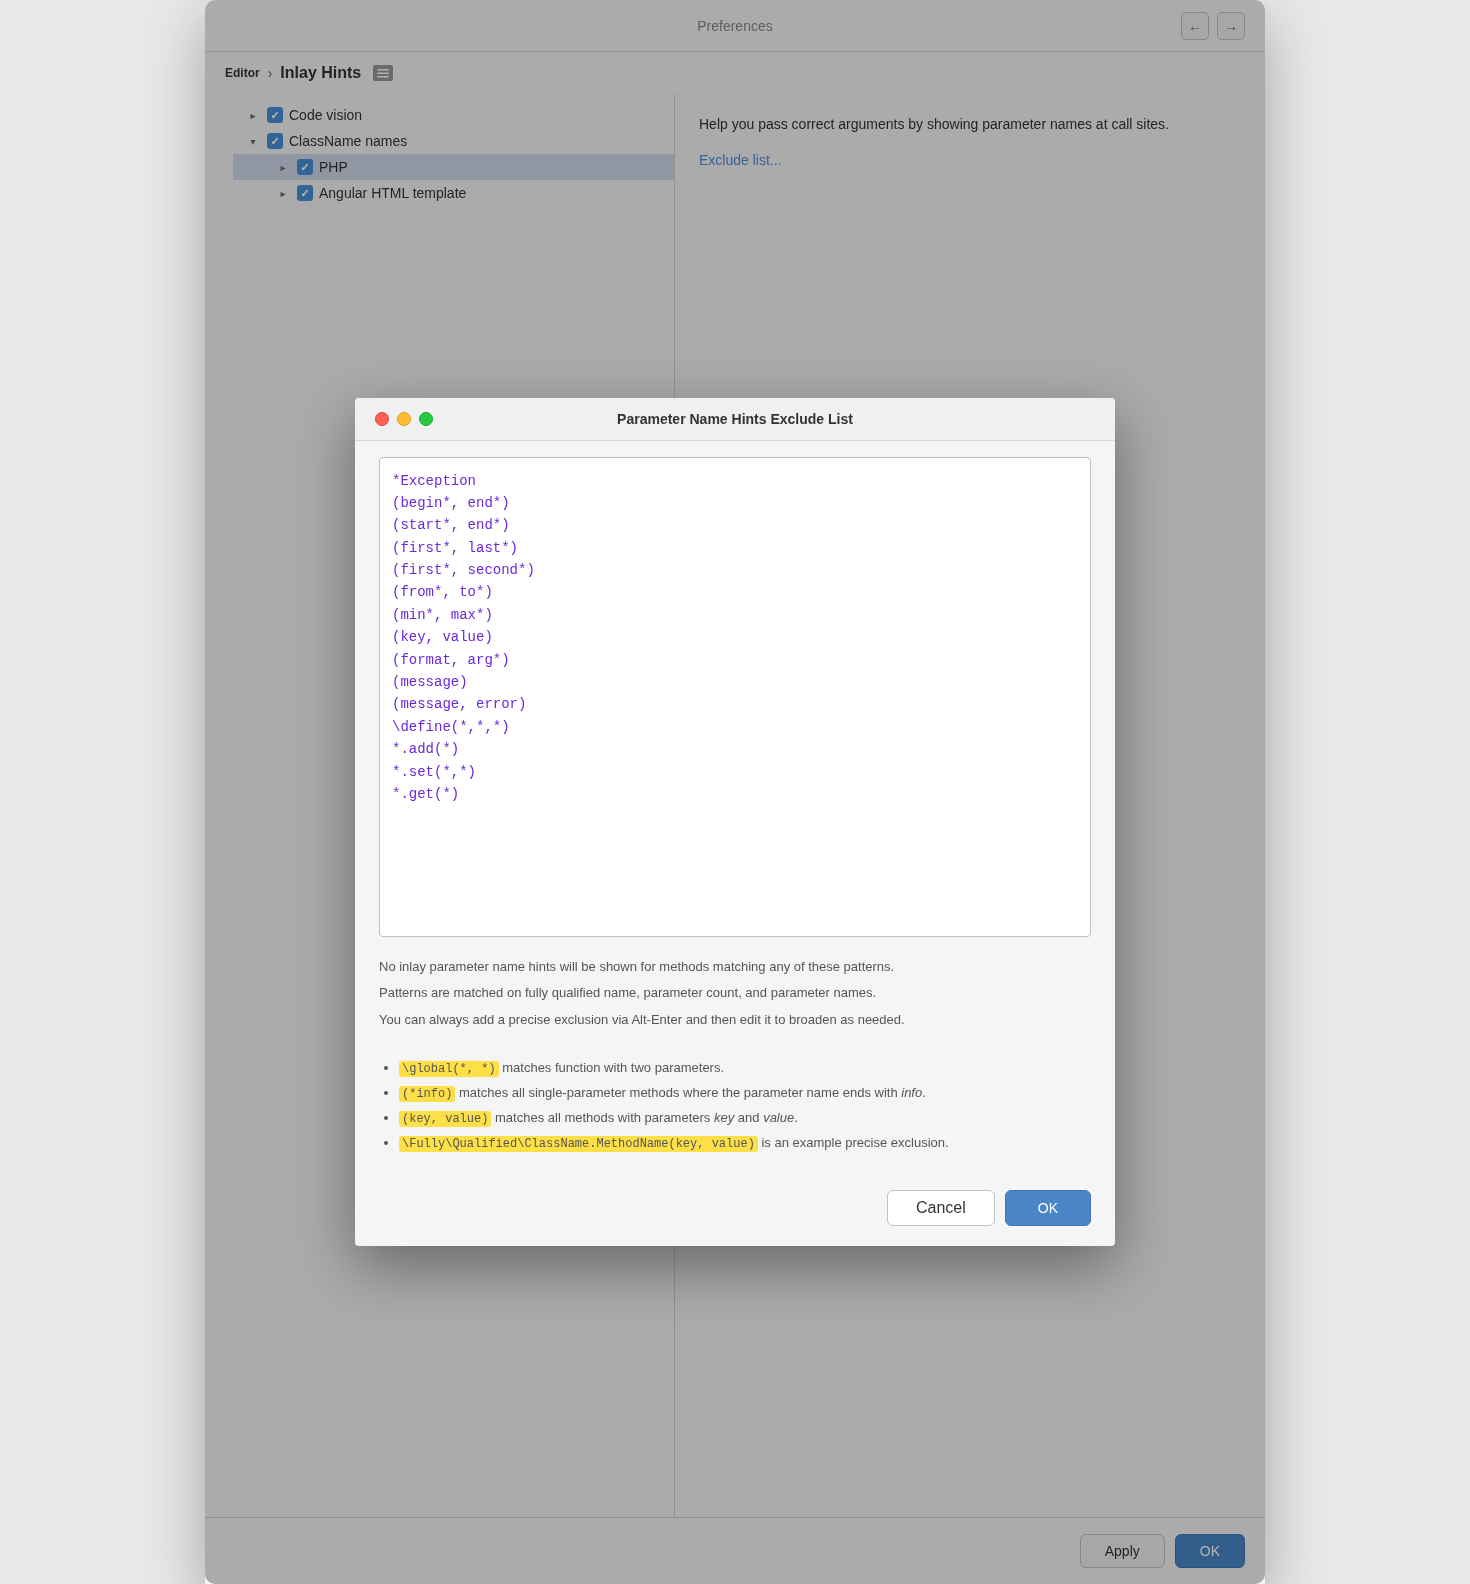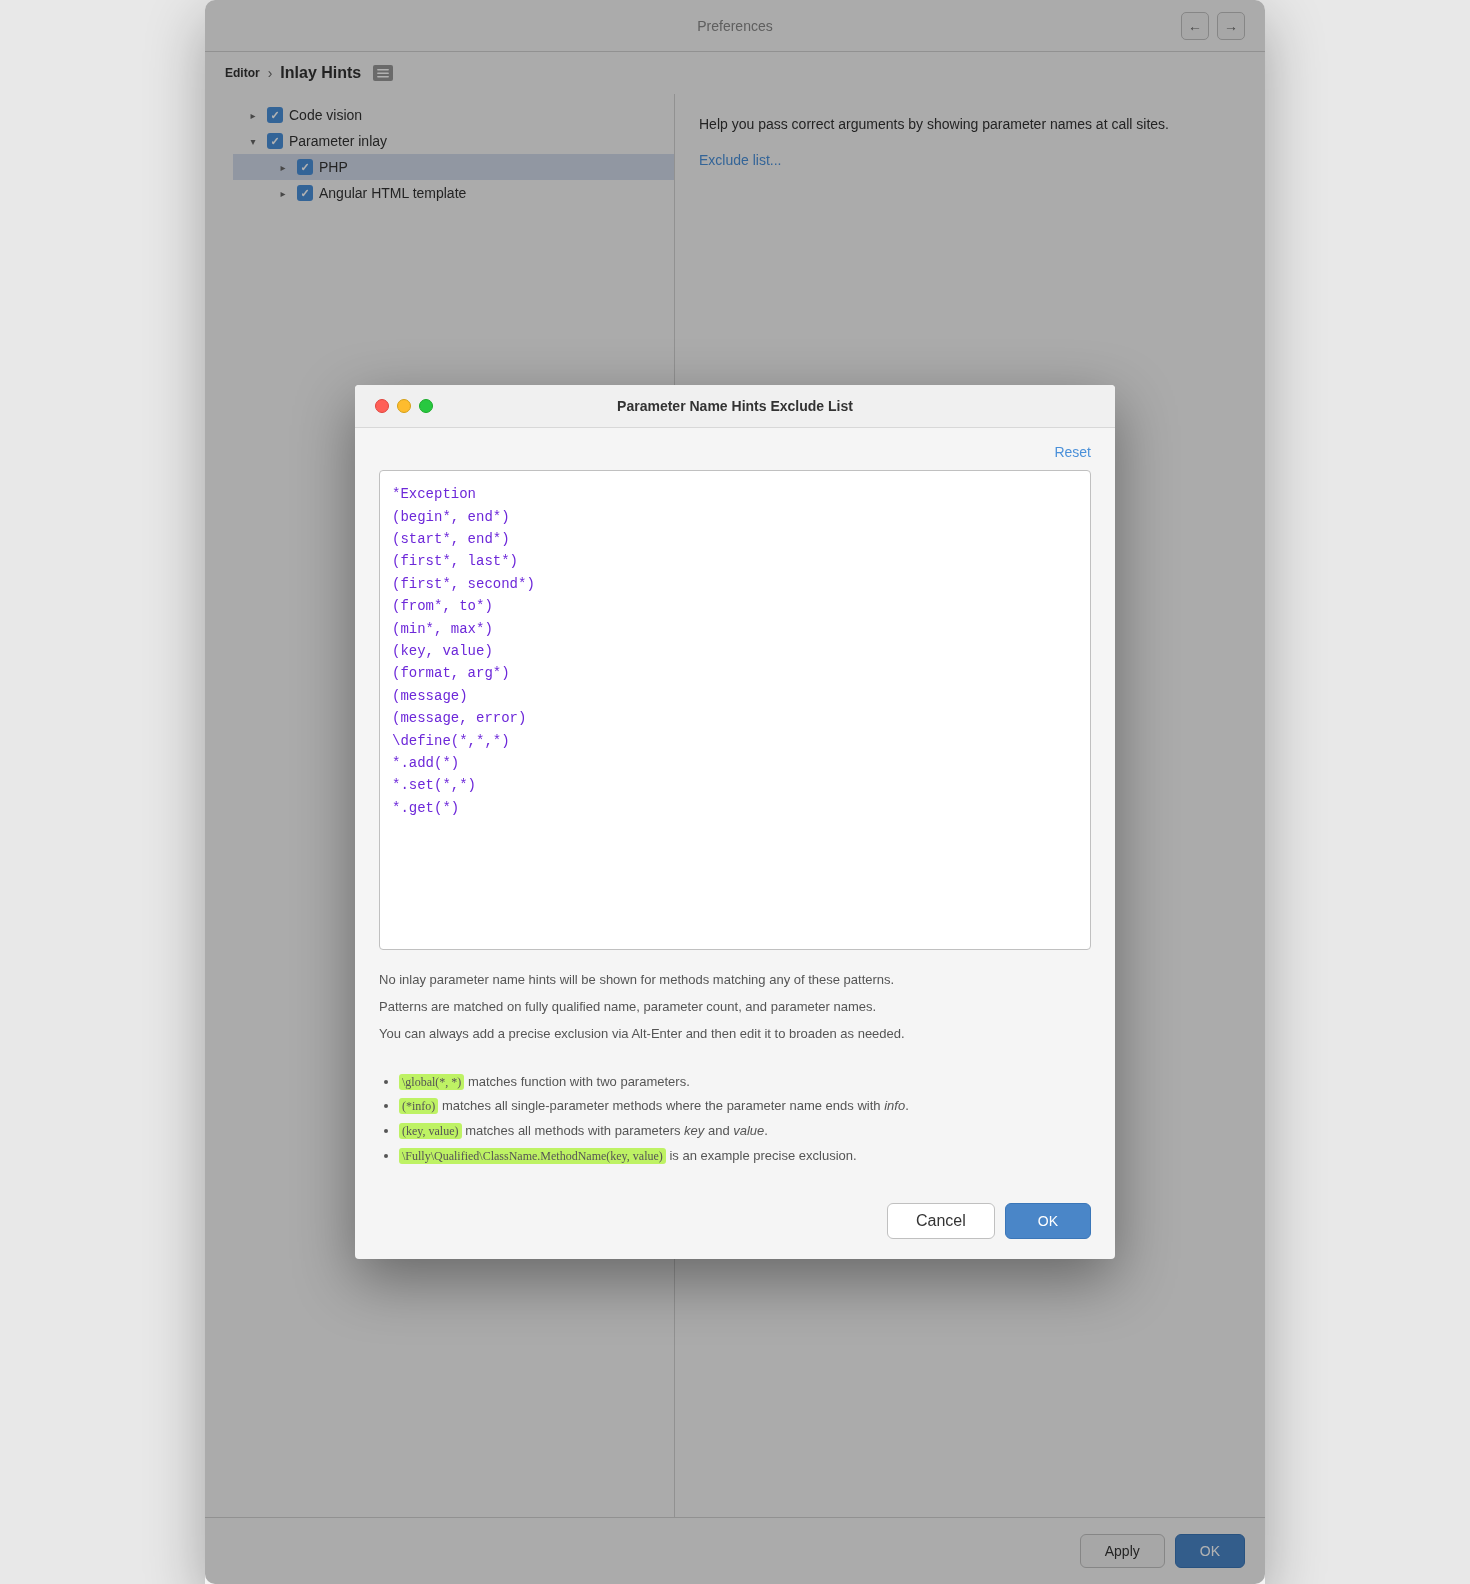--- a/index.html
+++ b/index.html
@@ -316,23 +316,23 @@
       font-size: 13px;
       color: #555;
       line-height: 1.6;
     }
 
     .modal-help-text p { margin-bottom: 6px; }
     .modal-help-text ul { padding-left: 20px; }
     .modal-help-text li { margin-bottom: 4px; }
 
     .modal-help-text code {
-      font-family: Liberation Serif, serif;
+      font-family: Liberation Mono, monospace;
       font-size: 12px;
-      background: #bef264;
+      background: #fde047;
       padding: 1px 3px;
       border-radius: 3px;
     }
 
     .modal-help-text em {
       font-style: italic;
     }
 
     .modal-footer {
       display: flex;
@@ -394,21 +394,21 @@
 
       <div class="tree-item">
         <div class="tree-arrow closed"></div>
         <div class="checkbox-blue"></div>
         <span>Code vision</span>
       </div>
 
       <div class="tree-item">
         <div class="tree-arrow open"></div>
         <div class="checkbox-blue"></div>
-        <span>Parameter inlay</span>
+        <span>ClassName names</span>
       </div>
 
       <div class="tree-item selected">
         <div class="tree-indent"></div>
         <div class="tree-arrow closed"></div>
         <div class="checkbox-blue"></div>
         <span>PHP</span>
       </div>
 
       <div class="tree-item">
@@ -438,23 +438,20 @@
         <div class="traffic-lights">
           <div class="traffic-light tl-red"></div>
           <div class="traffic-light tl-yellow"></div>
           <div class="traffic-light tl-green"></div>
         </div>
         <span class="modal-title">Parameter Name Hints Exclude List</span>
       </div>
 
       <div class="modal-body">
         
-        <div class="reset-row">
-          <a class="reset-link">Reset</a>
-        </div>
 
         <textarea class="exclude-textarea" style="">*Exception
 (begin*, end*)
 (start*, end*)
 (first*, last*)
 (first*, second*)
 (from*, to*)
 (min*, max*)
 (key, value)
 (format, arg*)

